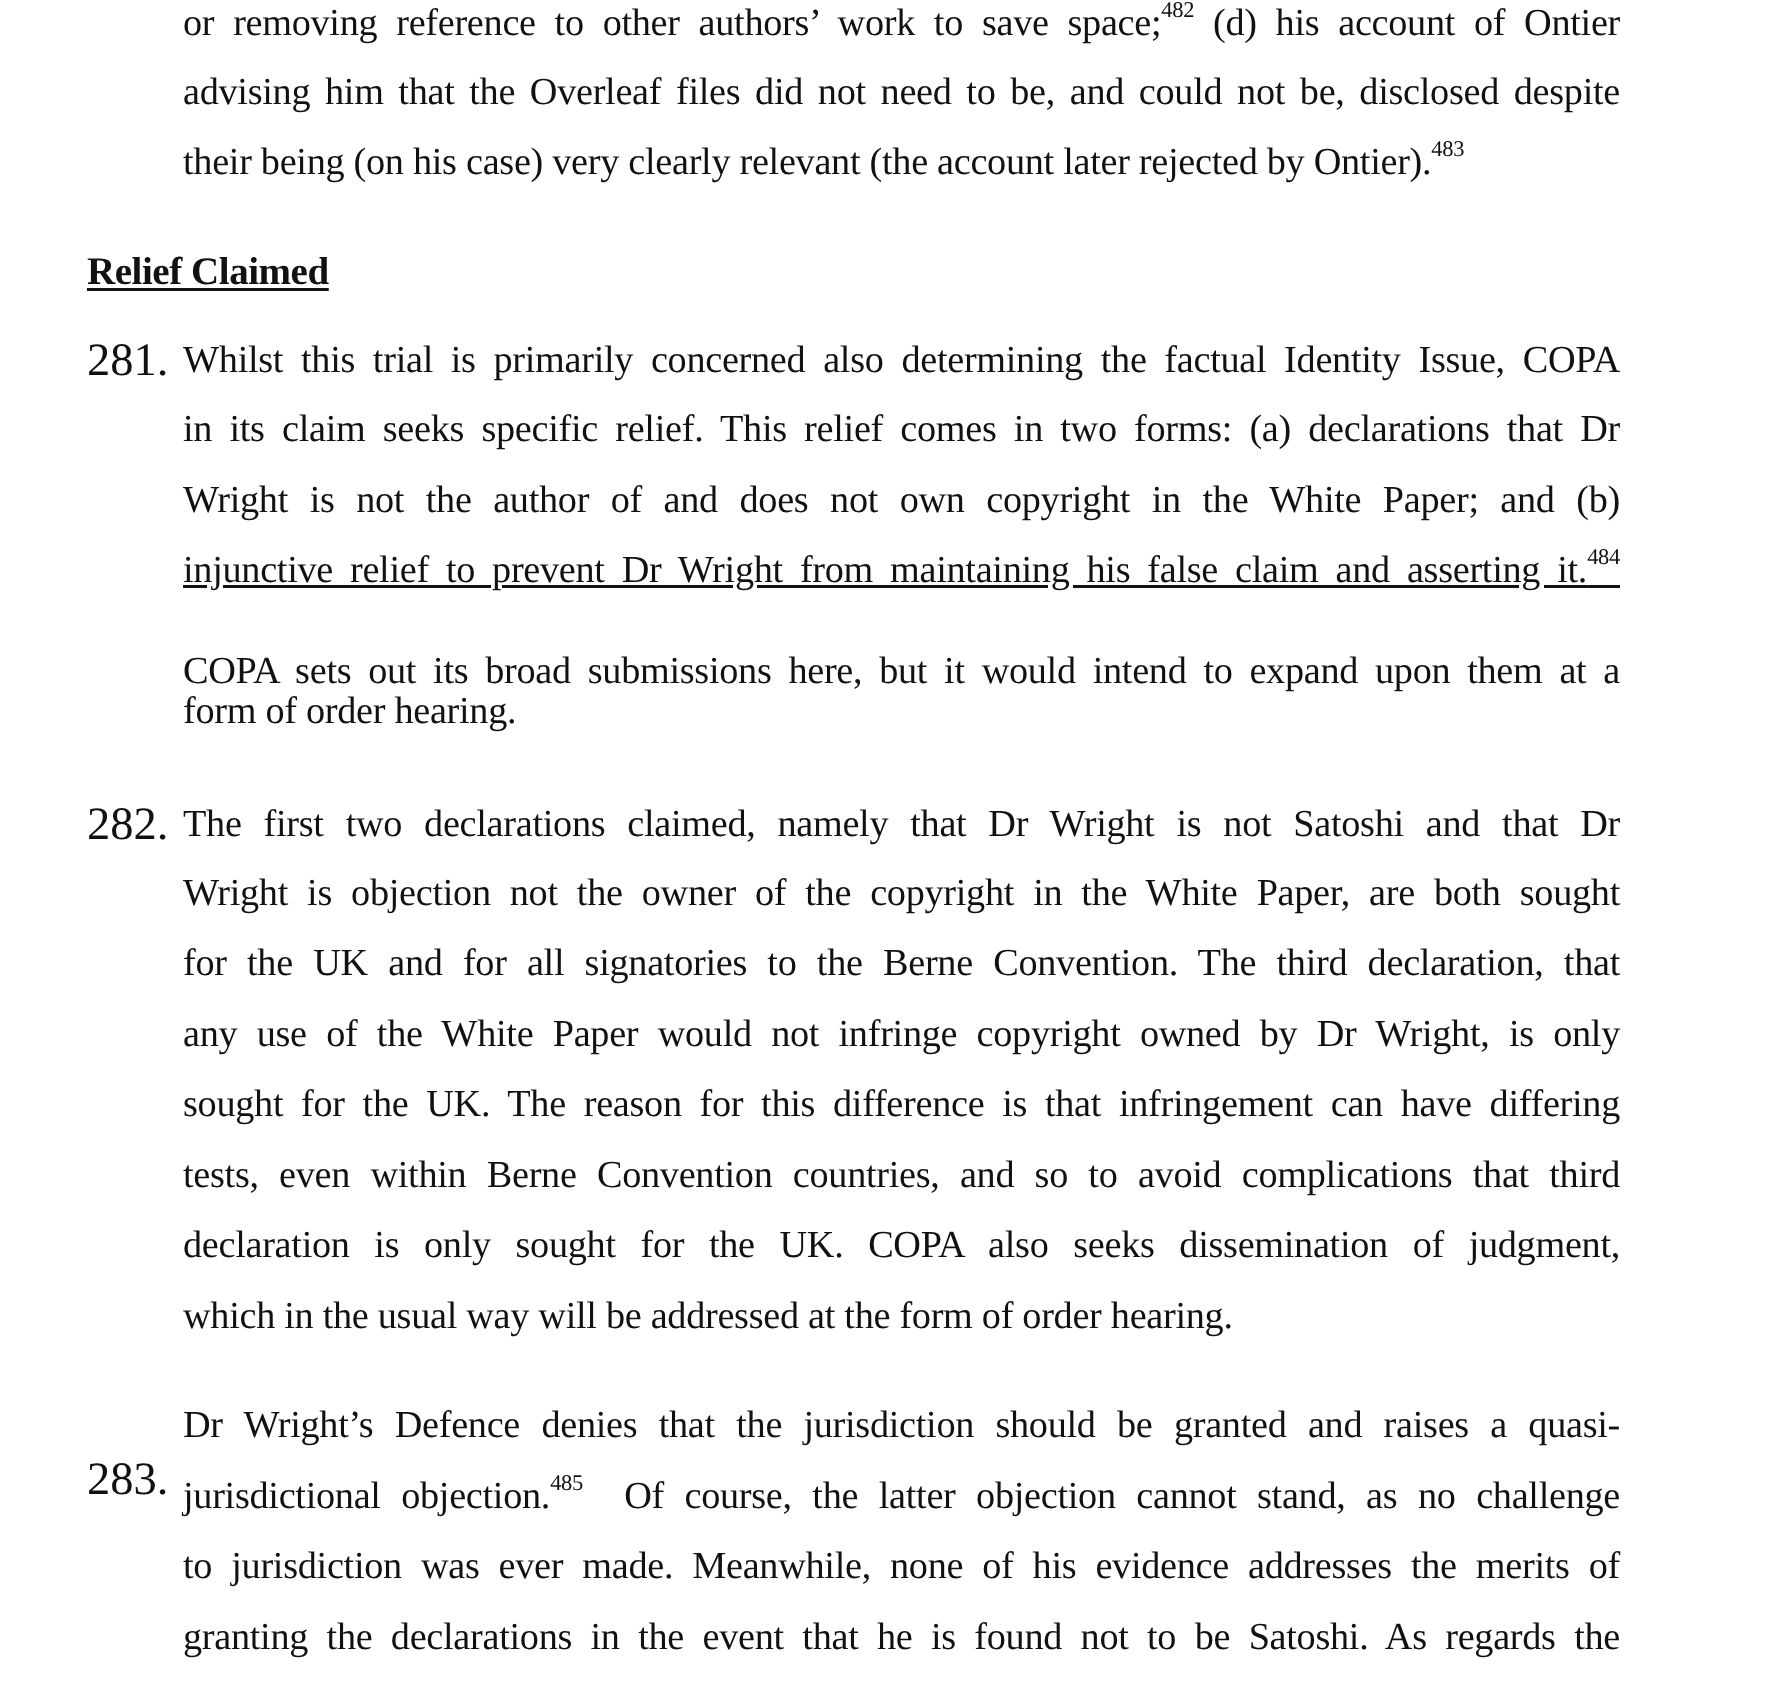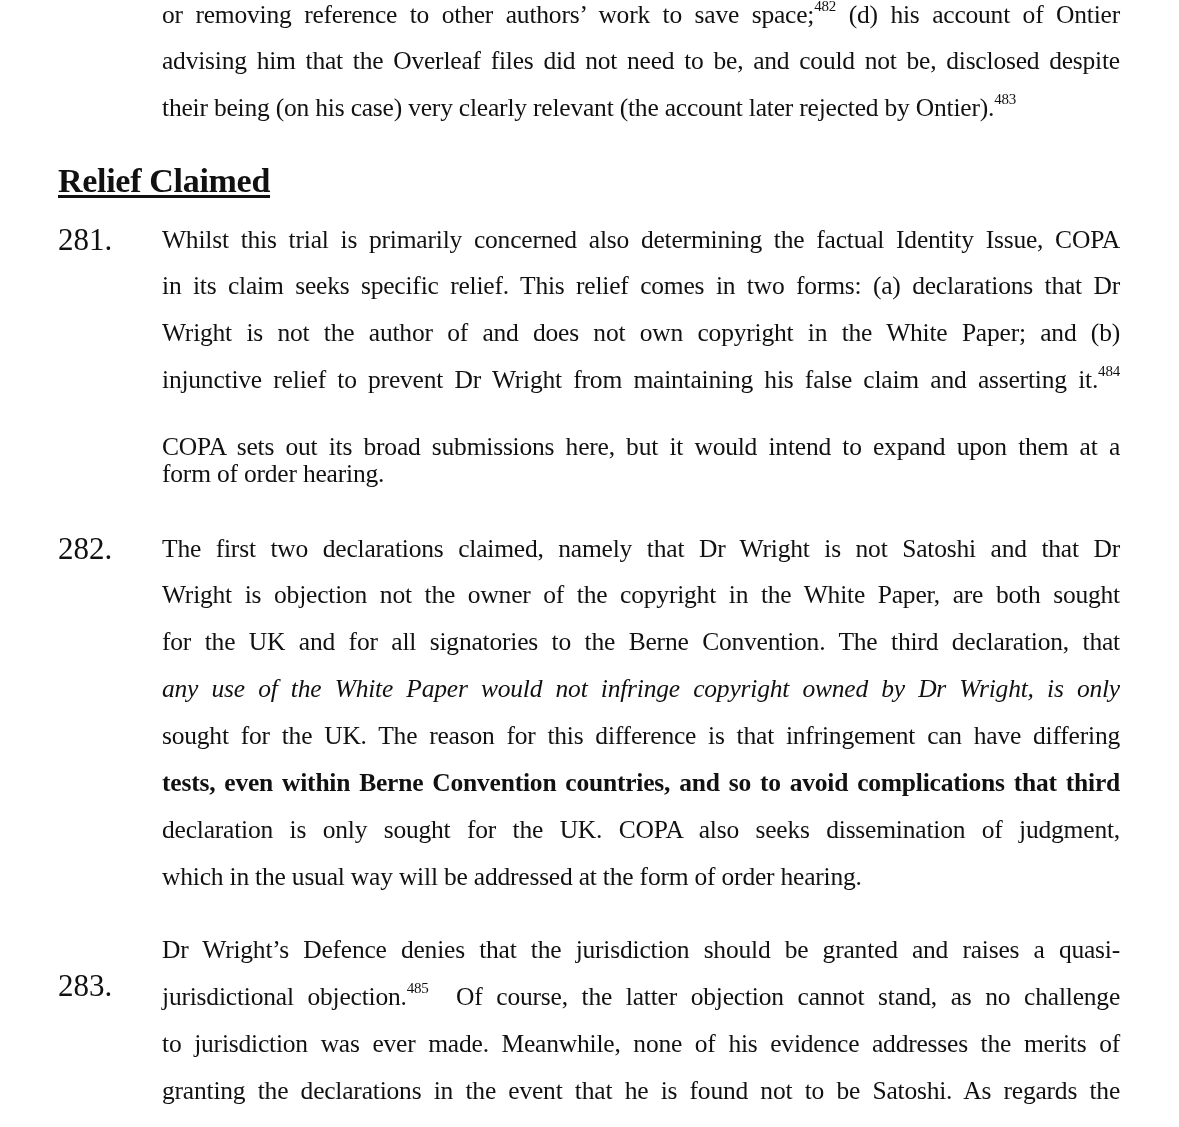--- a/index.html
+++ b/index.html
@@ -18,36 +18,35 @@
     .line {
       position: absolute;
       left: 122px;
       width: 958px;
       font-size: 25.5px;
       line-height: 30px;
       white-space: nowrap;
       text-align: justify;
       text-align-last: justify;
       letter-spacing: -0.2px;
-      margin-left: 40px;
     }
     .line.last {
       text-align-last: left;
     }
     .para-num {
       position: absolute;
       left: 58px;
       font-size: 31px;
       line-height: 30px;
     }
     .heading {
       position: absolute;
       left: 58px;
       top: 166px;
-      font-size: 34px;
+      font-size: 26px;
       line-height: 30px;
       font-weight: bold;
       text-decoration: underline;
       text-underline-offset: 3px;
       letter-spacing: -0.3px;
     }
     sup {
       font-size: 15px;
       line-height: 0;
       position: relative;
@@ -63,33 +62,33 @@
   <div class="line last" style="top:93px;"><span>their being (on his case) very clearly relevant (the account later rejected by Ontier).</span><sup>483</sup></div>
 </div>
 
 <div class="heading">Relief Claimed</div>
 
 <div>
   <div class="para-num" style="top:225px;">281.</div>
   <div class="line" style="top:225px;">Whilst this trial is primarily concerned also determining the factual Identity Issue, COPA</div>
   <div class="line" style="top:271px;">in its claim seeks specific relief.  This relief comes in two forms: (a) declarations that Dr</div>
   <div class="line" style="top:318px;">Wright is not the author of and does not own copyright in the White Paper; and (b)</div>
-  <div class="line" style="top:365px;"><span>injunctive relief to prevent Dr Wright from maintaining his false claim and asserting it.</span><sup>484</sup></div>
+  <div class="line" style="top:365px;text-decoration:underline;"><span>injunctive relief to prevent Dr Wright from maintaining his false claim and asserting it.</span><sup>484</sup></div>
   <div class="line" style="top:432px;">COPA sets out its broad submissions here, but it would intend to expand upon them at a</div>
   <div class="line last" style="top:459px;">form of order hearing.</div>
 </div>
 
 <div>
   <div class="para-num" style="top:534px;">282.</div>
   <div class="line" style="top:534px;">The first two declarations claimed, namely that Dr Wright is not Satoshi and that Dr</div>
   <div class="line" style="top:580px;">Wright is objection not the owner of the copyright in the White Paper, are both sought</div>
   <div class="line" style="top:627px;">for the UK and for all signatories to the Berne Convention.  The third declaration, that</div>
-  <div class="line" style="top:674px;font-style:italic;">any use of the White Paper would not infringe copyright owned by Dr Wright, is only</div>
+  <div class="line" style="top:674px;">any use of the White Paper would not infringe copyright owned by Dr Wright, is only</div>
   <div class="line" style="top:721px;">sought for the UK.  The reason for this difference is that infringement can have differing</div>
-  <div class="line" style="top:768px;font-weight:bold;">tests, even within Berne Convention countries, and so to avoid complications that third</div>
+  <div class="line" style="top:768px;">tests, even within Berne Convention countries, and so to avoid complications that third</div>
   <div class="line" style="top:815px;">declaration is only sought for the UK.  COPA also seeks dissemination of judgment,</div>
   <div class="line last" style="top:862px;">which in the usual way will be addressed at the form of order hearing.</div>
 </div>
 
 <div>
   <div class="para-num" style="top:935px;margin-top:36px;">283.</div>
   <div class="line" style="top:935px;">Dr Wright’s Defence denies that the jurisdiction should be granted and raises a quasi-</div>
   <div class="line" style="top:982px;"><span>jurisdictional objection.</span><sup>485</sup><span style="white-space:pre;">  Of course, the latter objection cannot stand, as no challenge</span></div>
   <div class="line" style="top:1029px;">to jurisdiction was ever made.  Meanwhile, none of his evidence addresses the merits of</div>
   <div class="line" style="top:1076px;">granting the declarations in the event that he is found not to be Satoshi.  As regards the</div>

